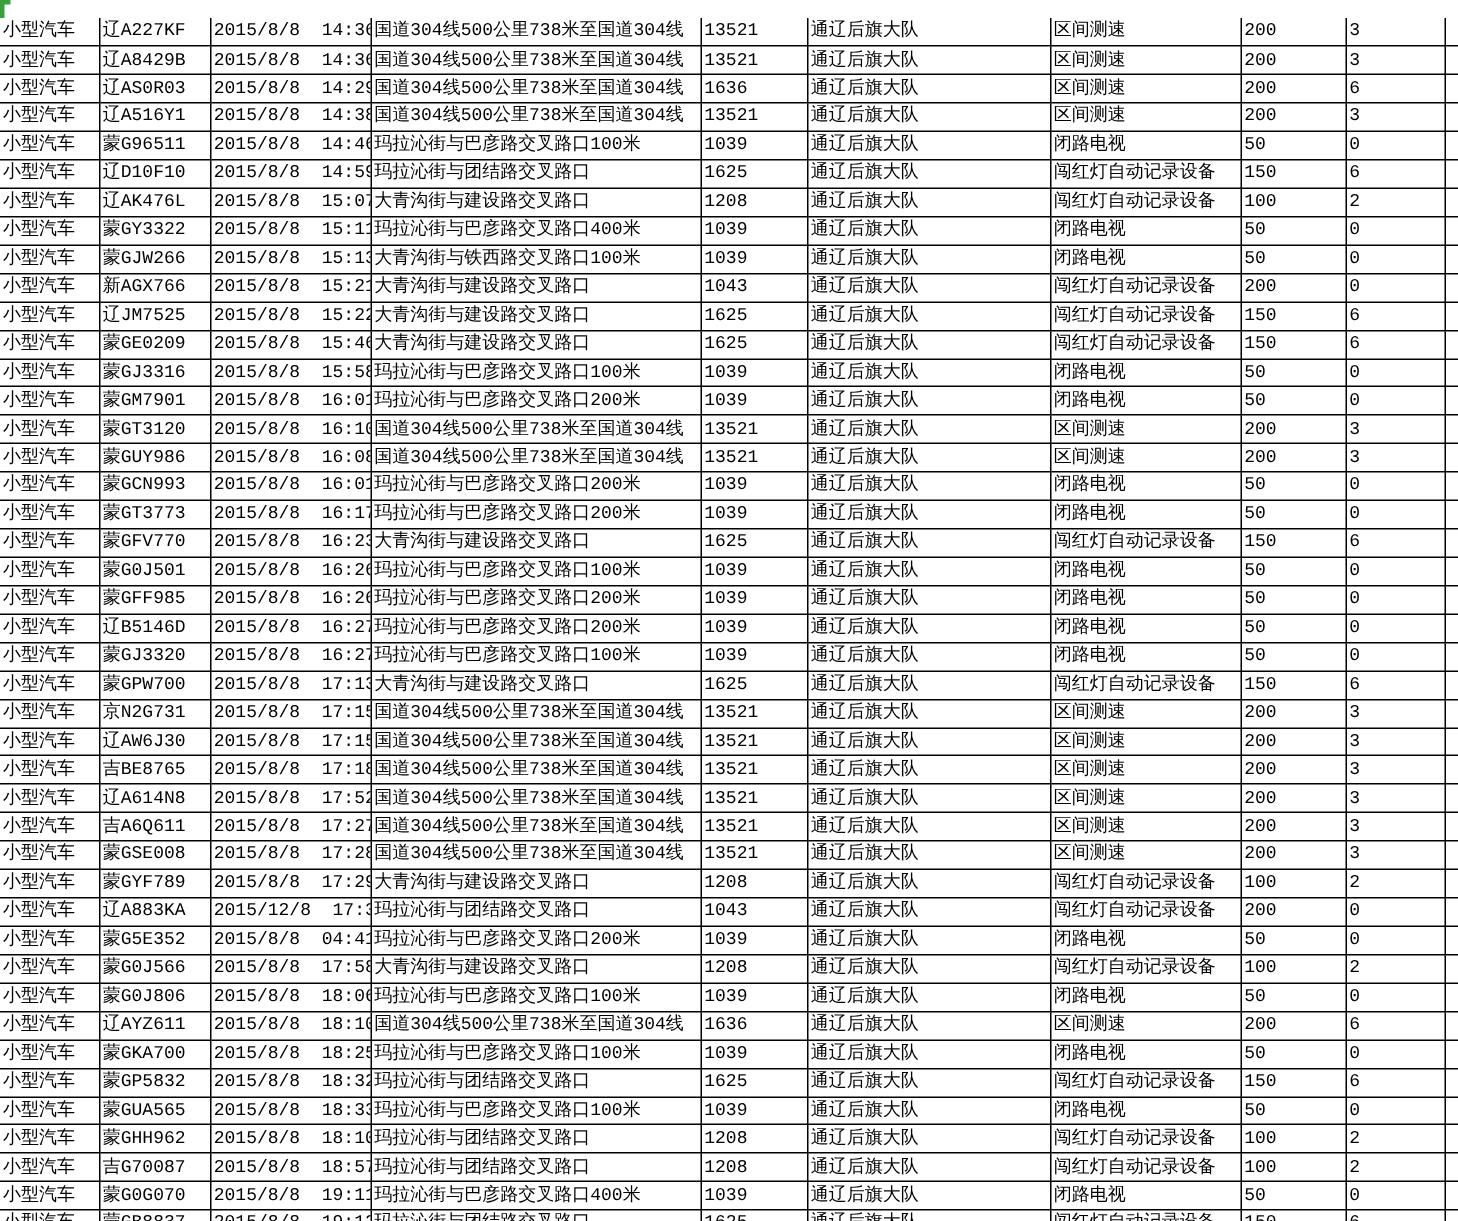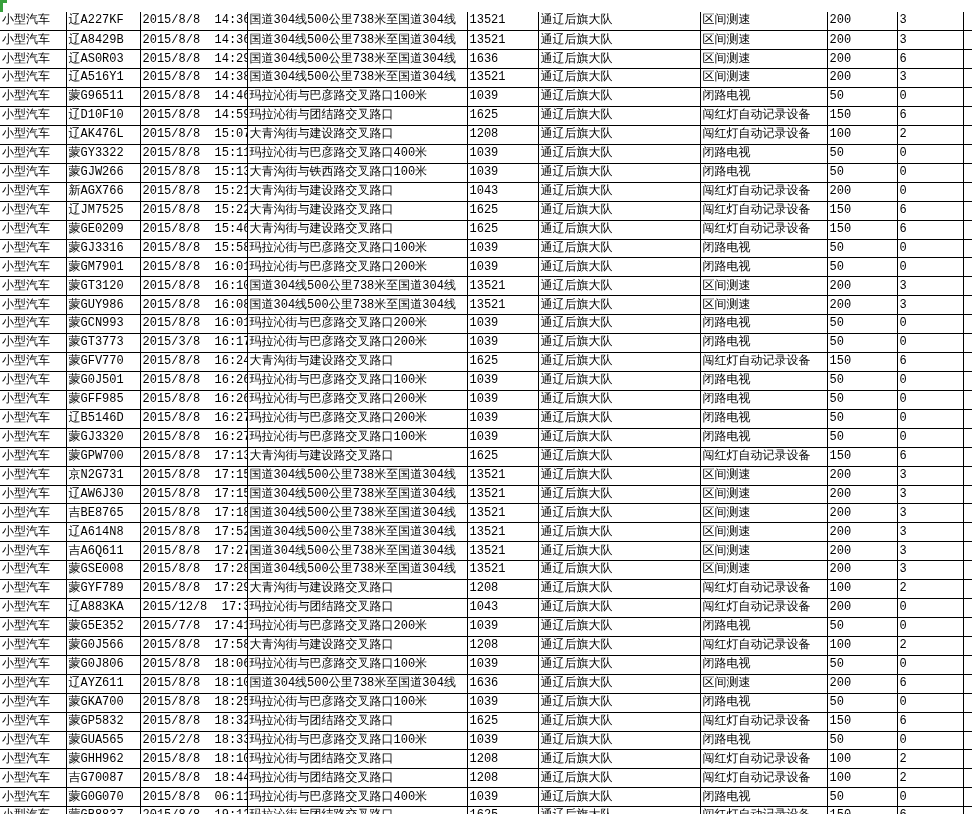--- a/index.html
+++ b/index.html
@@ -295,33 +295,33 @@
           <td>1039</td>
           <td>通辽后旗大队</td>
           <td>闭路电视</td>
           <td>50</td>
           <td>0</td>
           <td></td>
         </tr>
         <tr>
           <td>小型汽车</td>
           <td>蒙GT3773</td>
-          <td>2015/3/8  16:17</td>
+          <td>2015/8/8  16:17</td>
           <td>玛拉沁街与巴彦路交叉路口200米</td>
           <td>1039</td>
           <td>通辽后旗大队</td>
           <td>闭路电视</td>
           <td>50</td>
           <td>0</td>
           <td></td>
         </tr>
         <tr>
           <td>小型汽车</td>
           <td>蒙GFV770</td>
-          <td>2015/8/8  16:24</td>
+          <td>2015/8/8  16:23</td>
           <td>大青沟街与建设路交叉路口</td>
           <td>1625</td>
           <td>通辽后旗大队</td>
           <td>闯红灯自动记录设备</td>
           <td>150</td>
           <td>6</td>
           <td></td>
         </tr>
         <tr>
           <td>小型汽车</td>
@@ -475,21 +475,21 @@
           <td>1043</td>
           <td>通辽后旗大队</td>
           <td>闯红灯自动记录设备</td>
           <td>200</td>
           <td>0</td>
           <td></td>
         </tr>
         <tr>
           <td>小型汽车</td>
           <td>蒙G5E352</td>
-          <td>2015/7/8  17:41</td>
+          <td>2015/8/8  04:41</td>
           <td>玛拉沁街与巴彦路交叉路口200米</td>
           <td>1039</td>
           <td>通辽后旗大队</td>
           <td>闭路电视</td>
           <td>50</td>
           <td>0</td>
           <td></td>
         </tr>
         <tr>
           <td>小型汽车</td>
@@ -547,21 +547,21 @@
           <td>1625</td>
           <td>通辽后旗大队</td>
           <td>闯红灯自动记录设备</td>
           <td>150</td>
           <td>6</td>
           <td></td>
         </tr>
         <tr>
           <td>小型汽车</td>
           <td>蒙GUA565</td>
-          <td>2015/2/8  18:33</td>
+          <td>2015/8/8  18:33</td>
           <td>玛拉沁街与巴彦路交叉路口100米</td>
           <td>1039</td>
           <td>通辽后旗大队</td>
           <td>闭路电视</td>
           <td>50</td>
           <td>0</td>
           <td></td>
         </tr>
         <tr>
           <td>小型汽车</td>
@@ -571,33 +571,33 @@
           <td>1208</td>
           <td>通辽后旗大队</td>
           <td>闯红灯自动记录设备</td>
           <td>100</td>
           <td>2</td>
           <td></td>
         </tr>
         <tr>
           <td>小型汽车</td>
           <td>吉G70087</td>
-          <td>2015/8/8  18:44</td>
+          <td>2015/8/8  18:57</td>
           <td>玛拉沁街与团结路交叉路口</td>
           <td>1208</td>
           <td>通辽后旗大队</td>
           <td>闯红灯自动记录设备</td>
           <td>100</td>
           <td>2</td>
           <td></td>
         </tr>
         <tr>
           <td>小型汽车</td>
           <td>蒙G0G070</td>
-          <td>2015/8/8  06:11</td>
+          <td>2015/8/8  19:11</td>
           <td>玛拉沁街与巴彦路交叉路口400米</td>
           <td>1039</td>
           <td>通辽后旗大队</td>
           <td>闭路电视</td>
           <td>50</td>
           <td>0</td>
           <td></td>
         </tr>
         <tr>
           <td>小型汽车</td>

